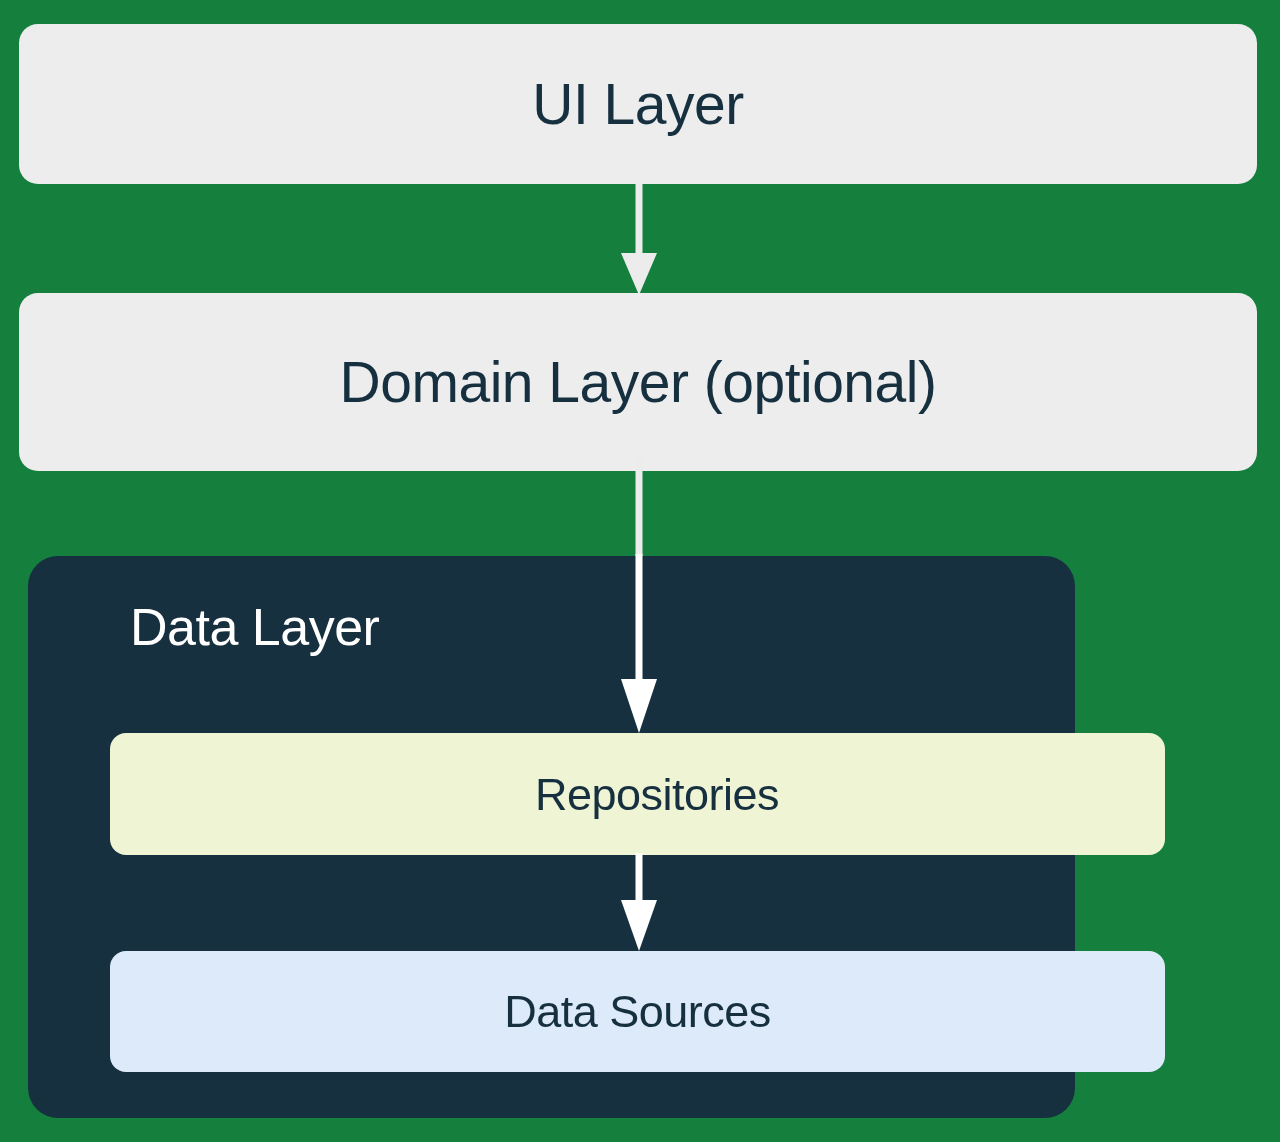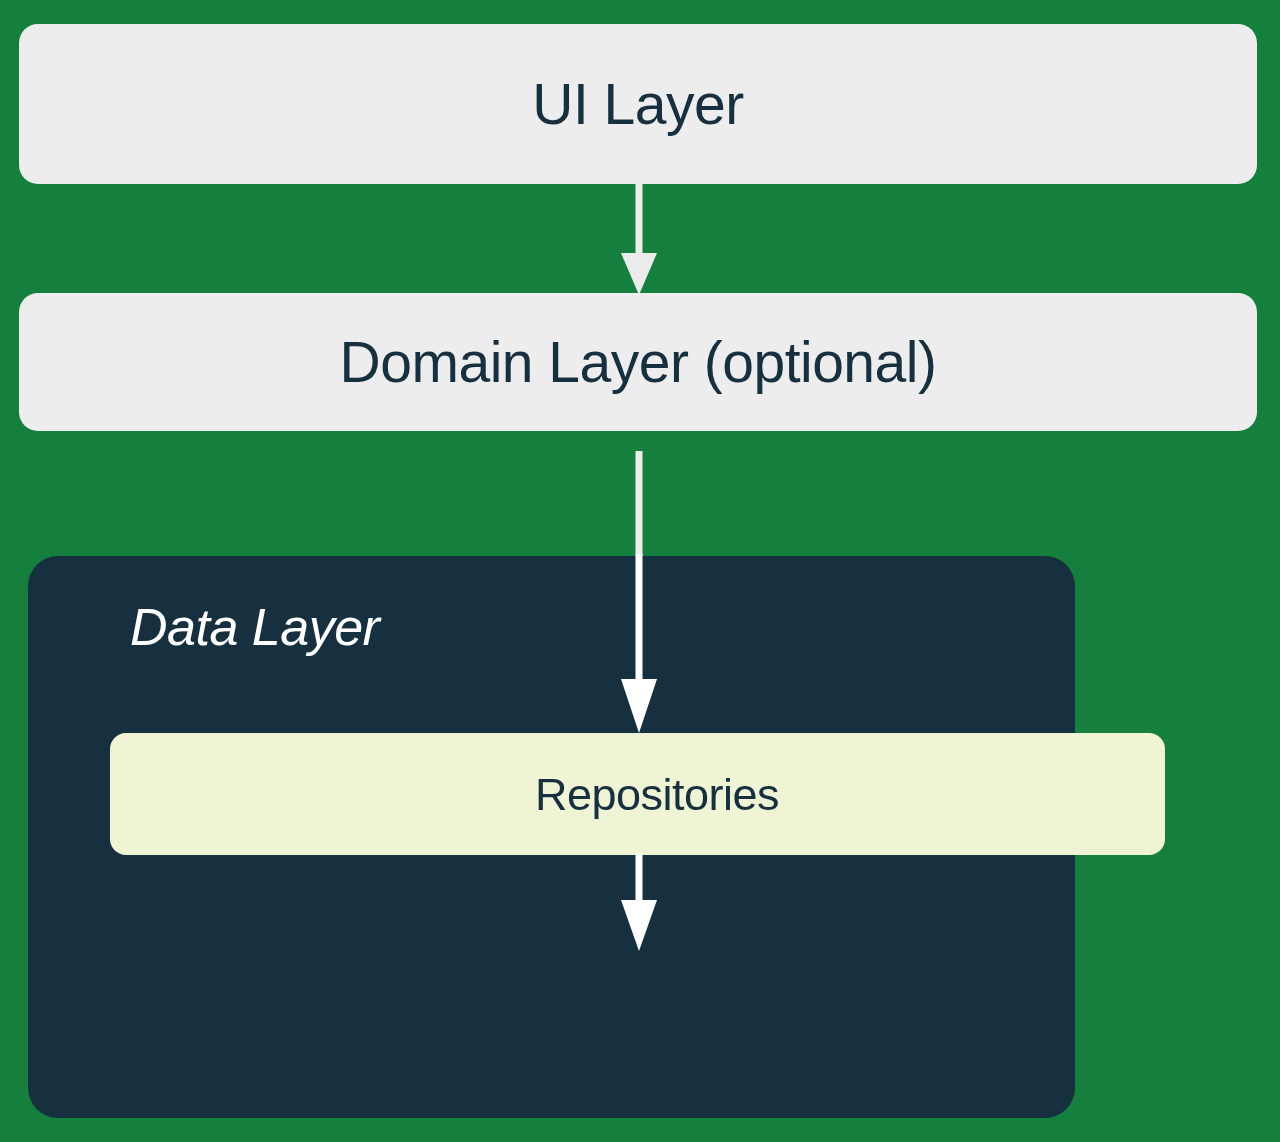--- a/index.html
+++ b/index.html
@@ -50,40 +50,39 @@
   #ui-layer .layer-label {
     color: #16303f;
     font-size: 57px;
   }
 
   
   #domain-layer {
     left: 19px;
     top: 293px;
     width: 1238px;
-    height: 138px;
+    height: 178px;
     background: #ededed;
     border-radius: 19px;
   }
   #domain-layer .layer-label {
     color: #16303f;
     font-size: 57px;
   }
 
   
   #data-layer {
     position: absolute;
     left: 28px;
     top: 556px;
     width: 1047px;
     height: 562px;
     background: #17303f;
     border-radius: 30px;
     box-sizing: border-box;
-    font-style: italic;
   }
   #data-layer-title {
     position: absolute;
     left: 102px;
     top: 45px;
     color: #ffffff;
     font-size: 52px;
     letter-spacing: -0.5px;
     line-height: 1;
     white-space: nowrap;
@@ -156,14 +155,17 @@
 
   <div class="layer-box" id="repositories-box">
     <span class="layer-label">Repositories</span>
   </div>
 
   <svg class="arrow-svg" id="arrow-repositories-to-datasources" width="70" height="100" viewBox="0 0 70 100">
     <rect x="31.5" y="0" width="7" height="50" fill="#ffffff"></rect>
     <polygon points="17,47 53,47 35,98" fill="#ffffff"></polygon>
   </svg>
 
+  <div class="layer-box" id="data-sources-box">
+    <span class="layer-label">Data Sources</span>
+  </div>
 
 </div>
 
 </body></html>

